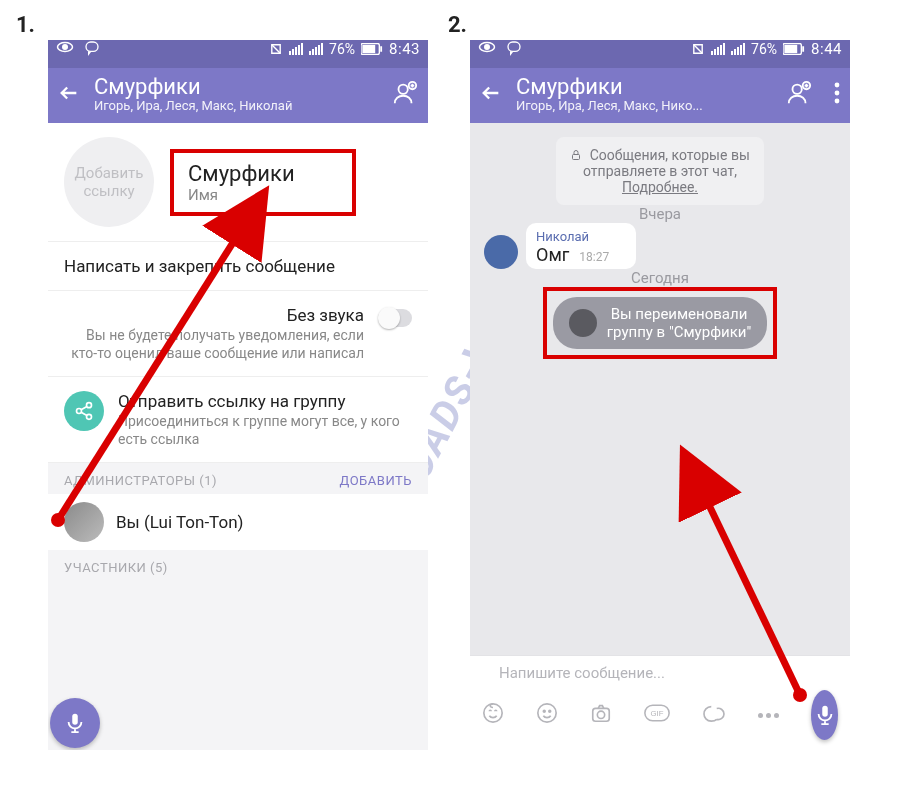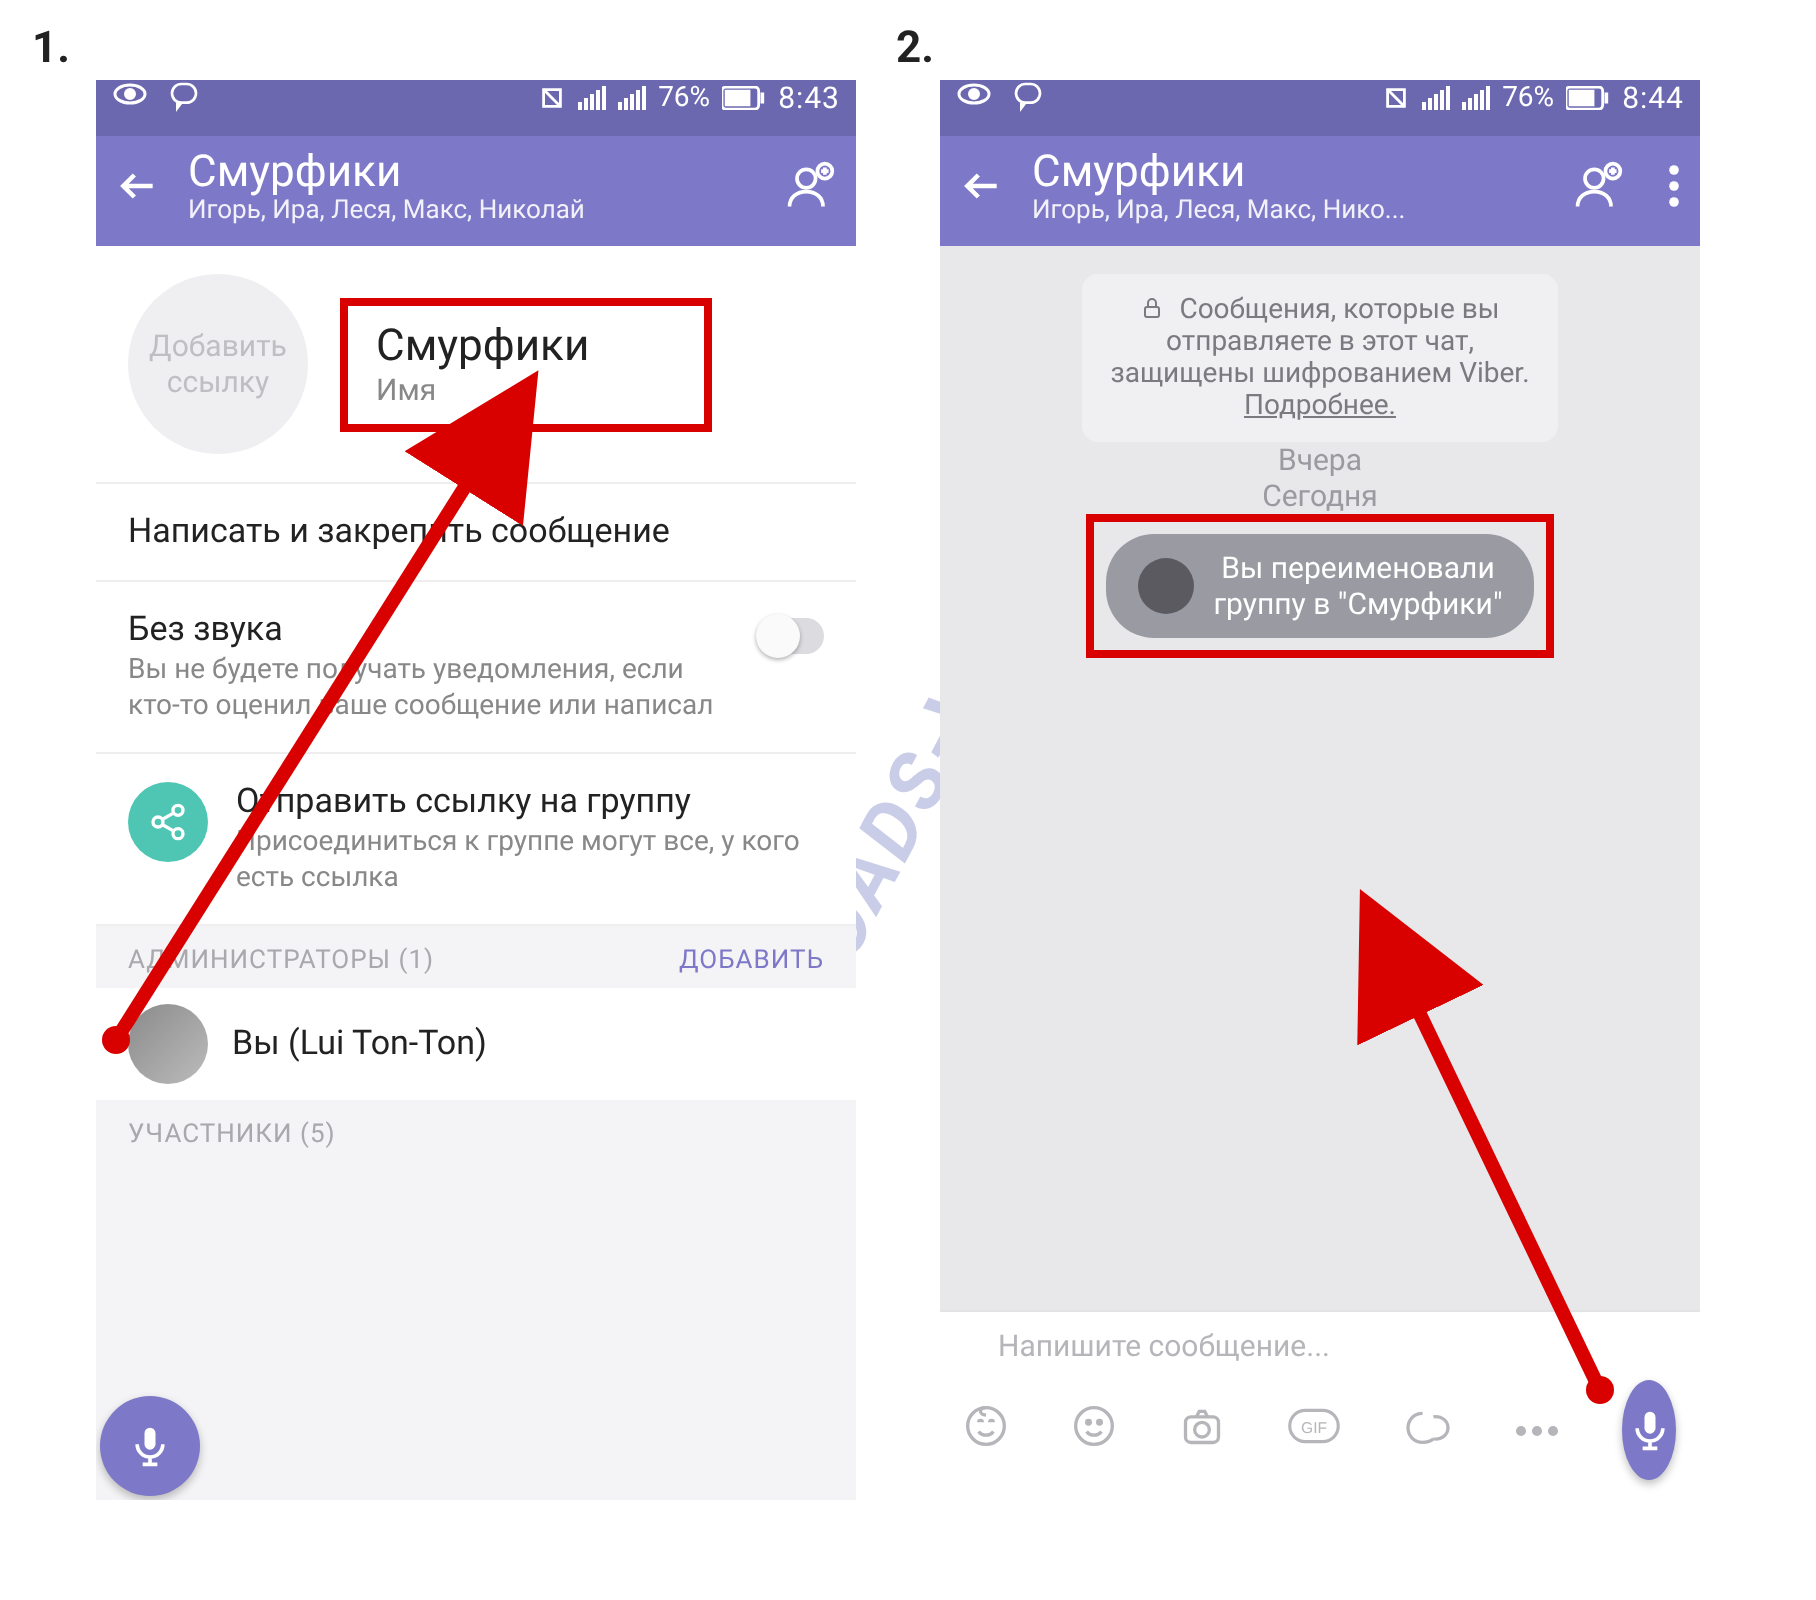--- a/index.html
+++ b/index.html
@@ -103,21 +103,21 @@
     padding: 8px 14px;
     min-width: 150px;
   }
   .name-box .nm-title { font-size:22px; color:#222; }
   .name-box .nm-sub   { font-size:15px; color:#888; }
 
   .card .row-title { font-size:17px; color:#222; }
   .card .row-sub   { font-size:14px; color:#888; line-height:1.25; margin-top:2px; }
 
   .mute-row { display:flex; gap:14px; }
-  .mute-text { flex:1; }
+  .mute-text { flex:1;text-align:right; }
   .toggle {
     width:34px; height:18px; border-radius:9px; background:#dcdce0;
     position:relative; margin-top:4px;
     flex-shrink:0;
   }
   .toggle::after{
     content:""; position:absolute; left:0; top:-2px;
     width:22px; height:22px; border-radius:50%;
     background:#fafafa; box-shadow:0 1px 2px rgba(0,0,0,.3);
   }
@@ -492,26 +492,35 @@
     <div class="chat-body">
 
       <div class="encryption">
         <span style="margin-right:4px;">
           <svg width="12" height="12" viewBox="0 0 24 24" fill="none" stroke="#7a7a80" stroke-width="2" style="vertical-align:-1px">
               <rect x="5" y="11" width="14" height="10" rx="2"></rect>
               <path d="M8 11V7a4 4 0 018 0v4"></path>
             </svg>
         </span><span>Сообщения, которые вы</span><br>
         <span>отправляете в этот чат,</span><br>
-        <span>защищены шифрованием Viber.</span>
         <span class="enc-link">Подробнее.</span>
       </div>
 
       <div class="day-label">Вчера</div>
 
+      <div class="msg-row">
+        <div class="msg-av"></div>
+        <div class="msg-bubble">
+          <div class="msg-sender">Николай</div>
+          <div class="msg-line">
+            <span class="msg-text">Омг</span>
+            <span class="msg-time">18:27</span>
+          </div>
+        </div>
+      </div>
 
       <div class="day-label">Сегодня</div>
 
       <div class="sys-msg-wrap">
         <div class="sys-msg">
           <div class="sys-av"></div>
           <div>
             <span>Вы переименовали</span><br>
             <span>группу в "Смурфики"</span>
           </div>

